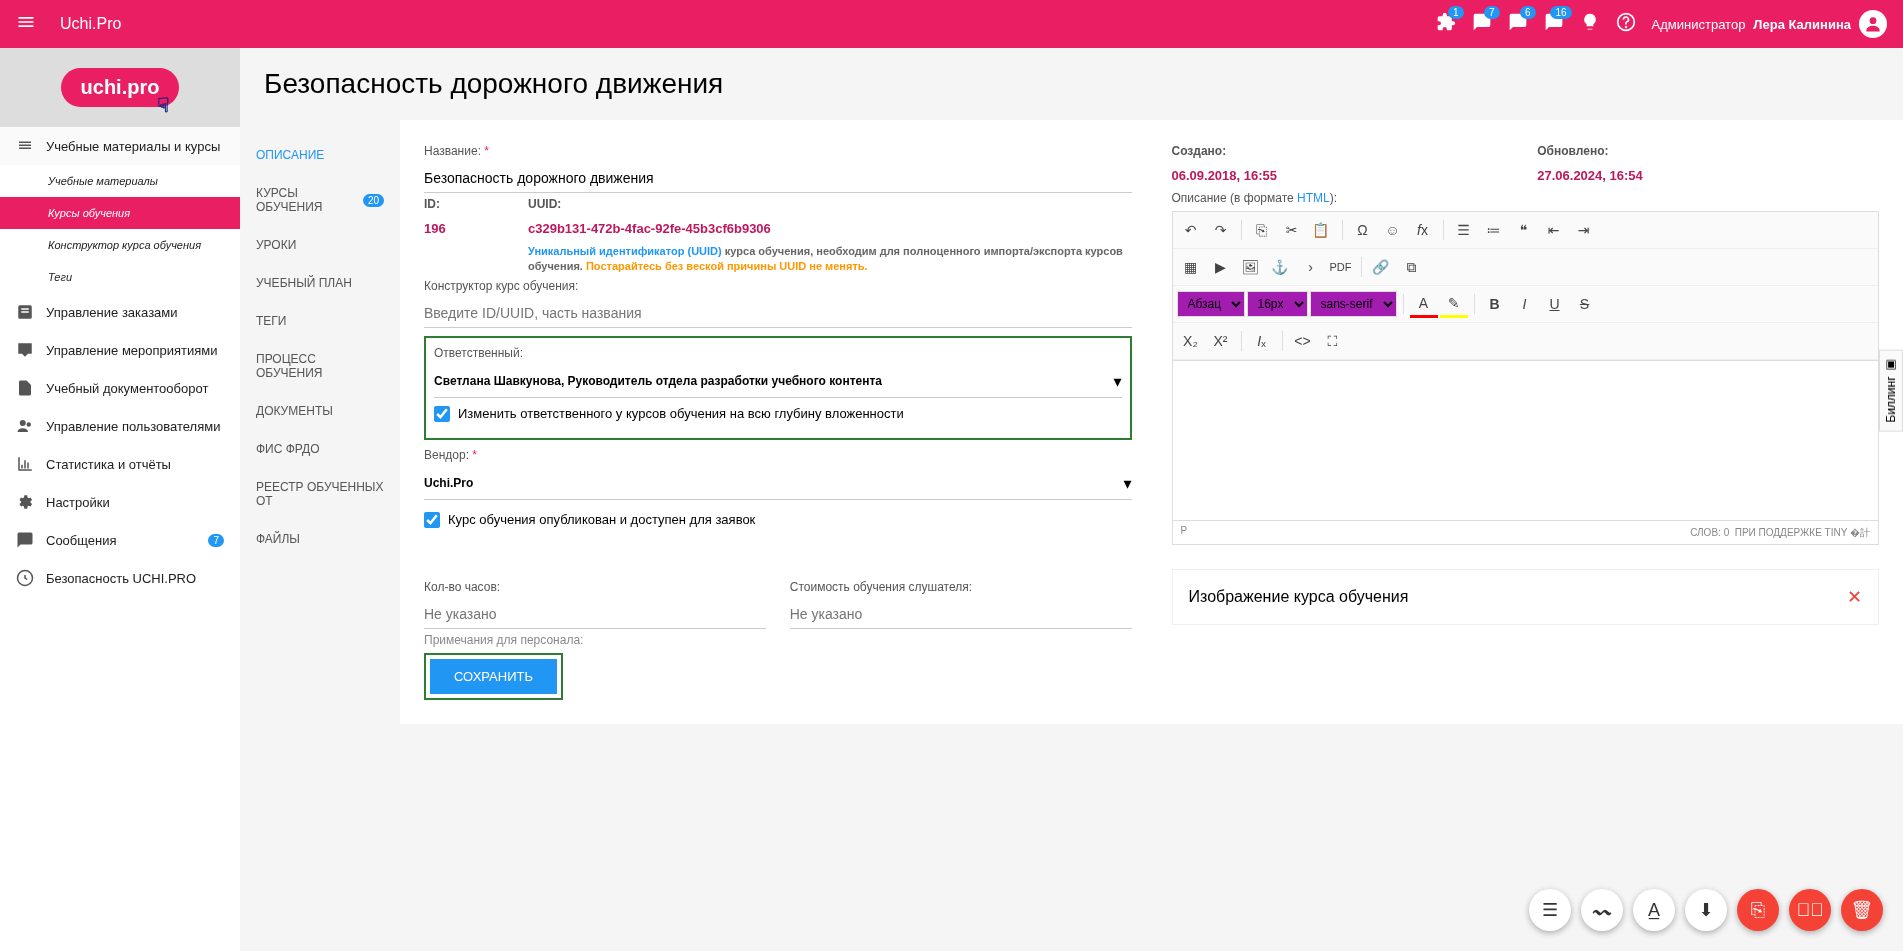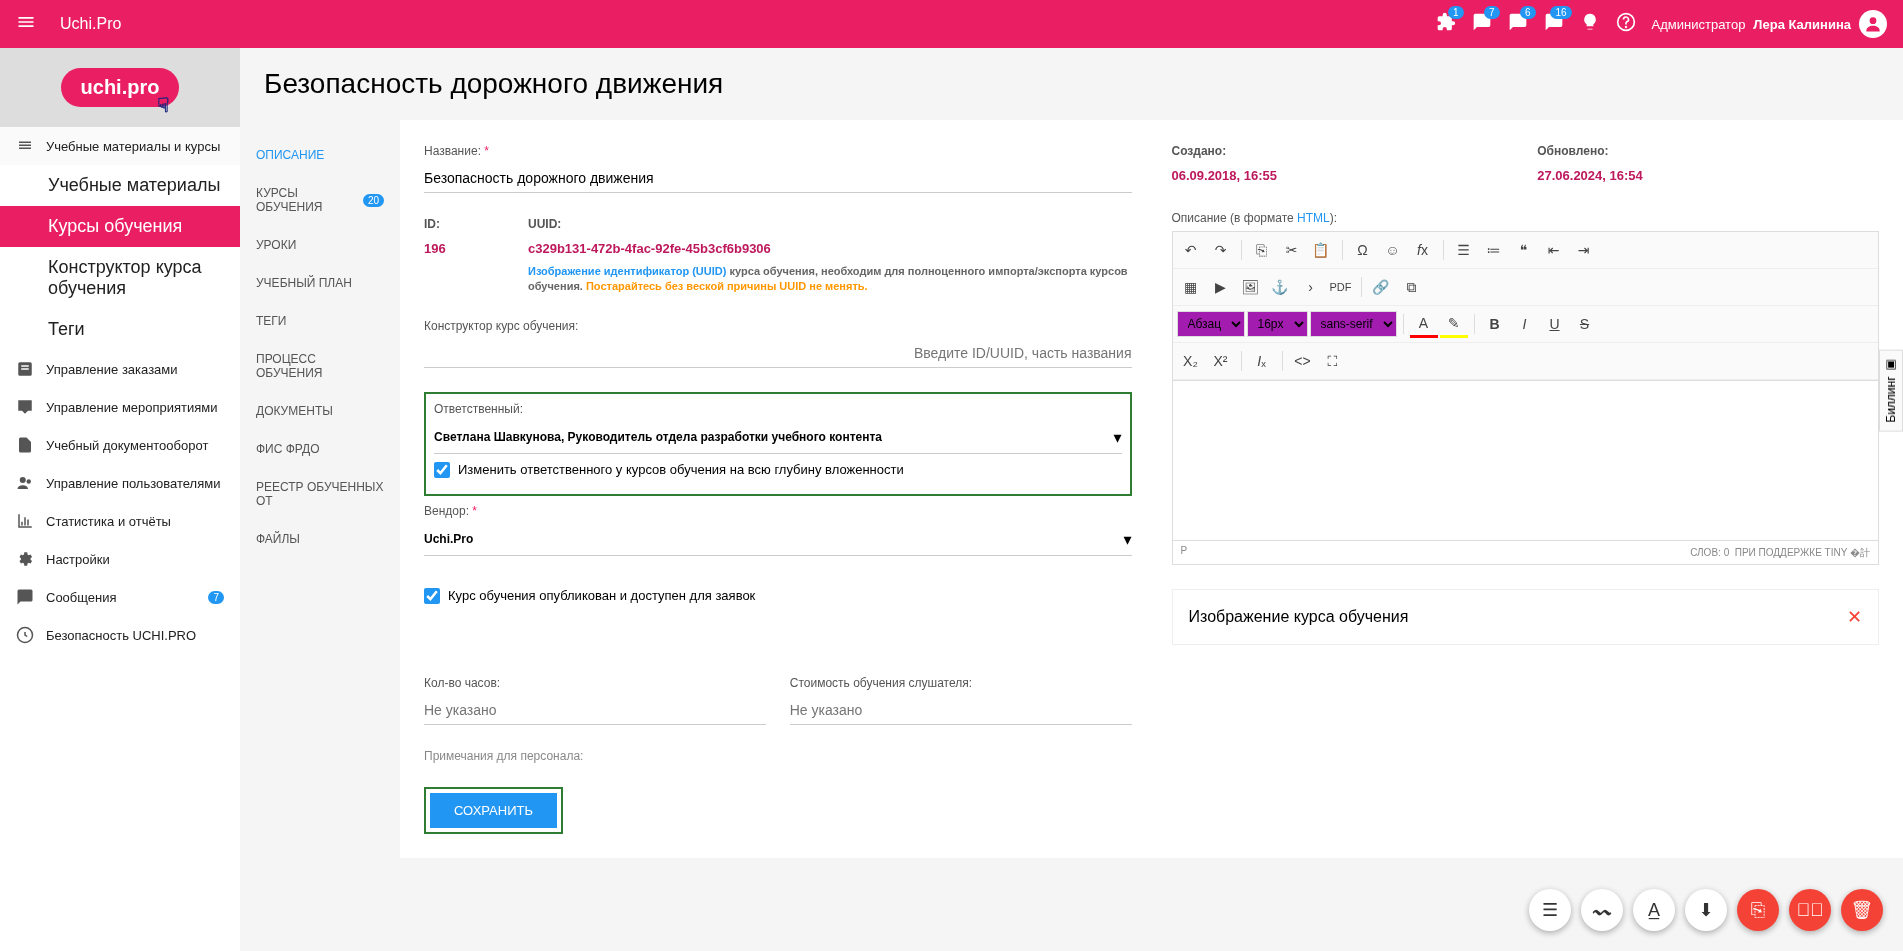--- a/index.html
+++ b/index.html
@@ -15,40 +15,40 @@
 .badge { position: absolute; top: -6px; right: -8px; background: #2196f3; color: white; font-size: 10px; padding: 1px 5px; border-radius: 8px; min-width: 14px; text-align: center; }
 .user-info { display: flex; align-items: center; gap: 8px; font-size: 13px; }
 .avatar { width: 28px; height: 28px; background: white; border-radius: 50%; display: flex; align-items: center; justify-content: center; }
 
 
 .sidebar { position: fixed; left: 0; top: 48px; width: 240px; height: calc(100vh - 48px); background: white; overflow-y: auto; }
 .logo-area { background: #ddd; padding: 20px; text-align: center; }
 .logo-badge { background: #e91e63; color: white; padding: 8px 20px; border-radius: 30px; font-weight: bold; font-size: 20px; display: inline-block; position: relative; }
 .logo-hand { position: absolute; right: 10px; bottom: -10px; color: #1a237e; font-size: 20px; }
 .nav-item { display: flex; align-items: center; padding: 10px 16px; gap: 12px; font-size: 13px; cursor: pointer; color: #212121; }
-.nav-item.sub { padding-left: 48px; font-size: 18px; }
+.nav-item.sub { padding-left: 48px; font-size: 11px; font-style: italic; }
 .nav-item.active-parent { background: #fafafa; }
 .nav-item.active-sub { background: #e91e63; color: white; }
 .nav-badge { background: #2196f3; color: white; font-size: 10px; padding: 1px 5px; border-radius: 8px; margin-left: auto; }
 
 
 .main { margin-left: 240px; padding: 0; }
 .page-title { font-size: 28px; font-weight: 400; padding: 20px 24px; background: #f5f5f5; }
 
 
 .content-wrapper { display: flex; }
 .tabs-nav { width: 160px; padding: 16px 8px; font-size: 12px; }
 .tab-item { padding: 12px 8px; cursor: pointer; color: #555; text-transform: uppercase; display: flex; align-items: center; gap: 6px; }
 .tab-item.active { color: #2196f3; font-weight: 500; }
 .tab-badge { background: #2196f3; color: white; font-size: 10px; padding: 1px 5px; border-radius: 8px; }
 
 
 .form-area { flex: 1; background: white; padding: 24px; display: flex; gap: 40px; }
 .form-col { flex: 1; min-width: 0; }
-.form-row { margin-bottom: 24px; }
+.form-row { margin-bottom: 4px; }
 .form-label { font-size: 12px; color: #555; margin-bottom: 6px; display: block; }
 .required { color: #e91e63; }
 .text-input { width: 100%; border: none; border-bottom: 1px solid #ccc; padding: 6px 0; font-size: 14px; outline: none; background: transparent; }
 .meta-grid { display: flex; gap: 24px; }
 .meta-item { flex: 1; font-weight: bold; }
 .meta-value { font-size: 13px; color: #be185d; padding: 4px 0; }
 .link { color: #2196f3; cursor: pointer; }
 .warn { color: #ff9800; }
 .select-row { display: flex; align-items: center; border-bottom: 1px solid #ccc; padding: 6px 0; }
 .select-value { flex: 1; font-size: 12px; font-weight: bold; }
@@ -273,28 +273,28 @@
 
         <div class="meta-grid form-row">
           <div class="meta-item" style="flex:0 0 80px">
             <label class="form-label">ID:</label>
             <div class="meta-value">196</div>
           </div>
           <div class="meta-item">
             <label class="form-label">UUID:</label>
             <div class="meta-value">c329b131-472b-4fac-92fe-45b3cf6b9306</div>
             <div class="small-help">
-              <span class="link">Изображение идентификатор (UUID)</span><span> курса обучения, необходим для полноценного импорта/экспорта курсов обучения. </span><span class="warn">Постарайтесь без веской причины UUID не менять.</span>
+              <span class="link">Уникальный идентификатор (UUID)</span><span> курса обучения, необходим для полноценного импорта/экспорта курсов обучения. </span><span class="warn">Постарайтесь без веской причины UUID не менять.</span>
             </div>
           </div>
         </div>
 
         <div class="form-row">
           <label class="form-label">Конструктор курс обучения:</label>
-          <input class="text-input" style="color: #404040; text-align: right;" placeholder="Введите ID/UUID, часть названия">
+          <input class="text-input" style="color: #404040;" placeholder="Введите ID/UUID, часть названия">
         </div>
 
         <div class="highlight-box">
           <label class="form-label">Ответственный:</label>
           <div class="select-row">
             <span class="select-value">Светлана Шавкунова, Руководитель отдела разработки учебного контента</span>
             <span>▾</span>
           </div>
           <div class="checkbox-row">
             <input type="checkbox" class="checkbox" checked="" style="">

